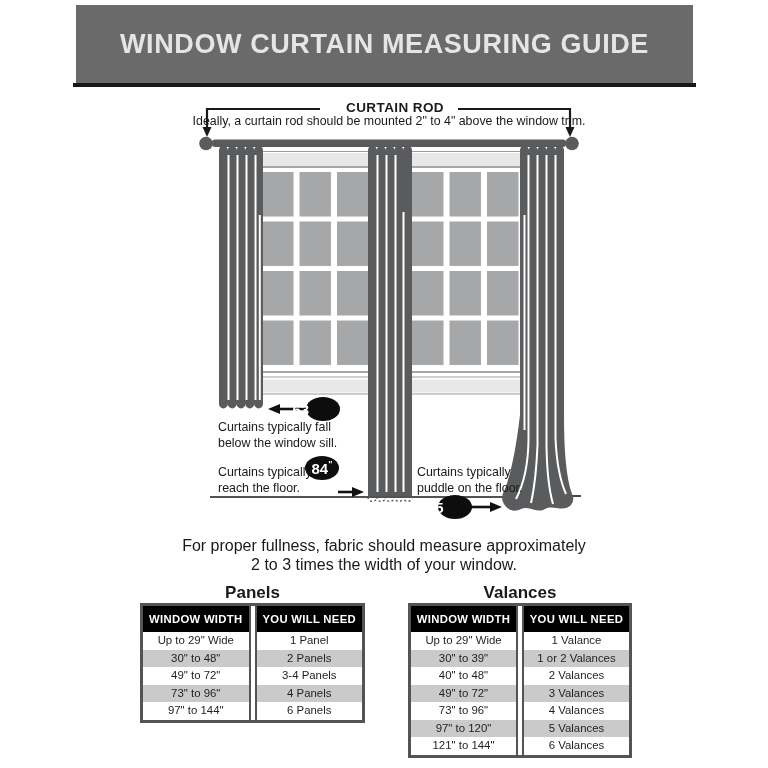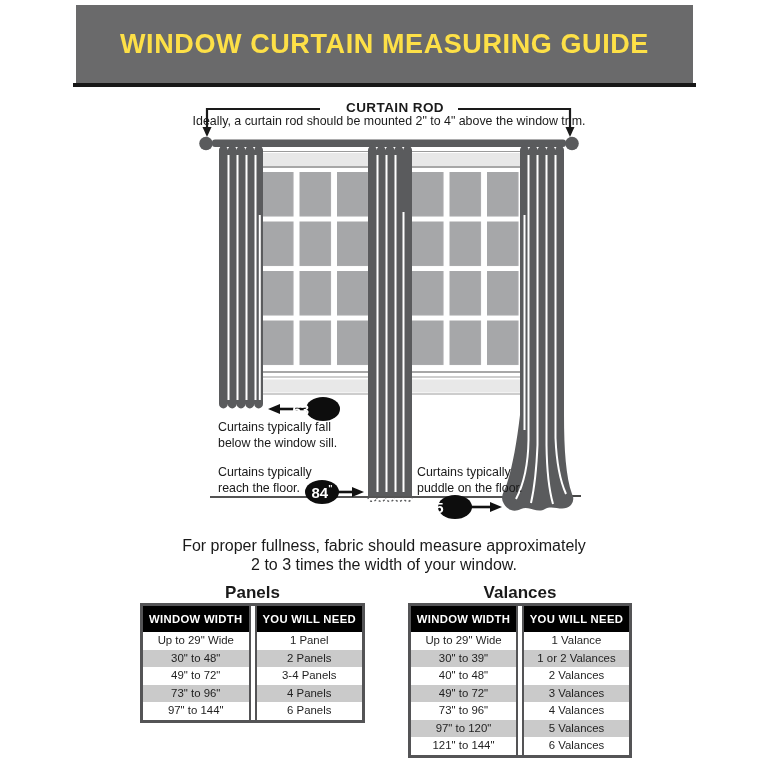--- a/index.html
+++ b/index.html
@@ -2,40 +2,40 @@
 <html><head>
 <meta charset="utf-8">
 <style>
   html,body{margin:0;padding:0;background:#fff;}
   .page{position:relative;width:768px;height:768px;background:#ffffff;overflow:hidden;
         font-family:"Liberation Sans", sans-serif;color:#1a1a1a;}
 
   
   .banner{position:absolute;left:76px;top:5px;width:617px;height:78px;background:#6a6a6b;
           display:flex;align-items:center;justify-content:center;}
-  .banner-title{color:#fde047;font-size:27px;font-weight:800;letter-spacing:.6px;}
+  .banner-title{color:#e5e5e5;font-size:27px;font-weight:800;letter-spacing:.6px;}
   .banner-underline{position:absolute;left:73px;top:83px;width:623px;height:4px;background:#171717;}
 
   
   svg.diagram{position:absolute;left:0;top:0;width:768px;height:768px;}
 
   
   .rod-label{position:absolute;left:295px;top:100px;width:200px;text-align:center;
              font-size:13.5px;font-weight:700;letter-spacing:.4px;}
   .rod-note{position:absolute;left:89px;top:114px;width:600px;text-align:center;font-size:12.4px;}
   .caption{position:absolute;font-size:12.4px;line-height:15.5px;}
   .cap-sill{left:218px;top:420px;}
   .cap-floor{left:218px;top:465px;}
   .cap-puddle{left:417px;top:465px;}
 
   .badge{position:absolute;width:34px;height:24px;background:#0d0d0d;border-radius:50%;
          color:#fff;font-size:15px;font-weight:700;display:flex;align-items:center;justify-content:center;}
   .badge sup{font-size:9px;line-height:9px;margin-top:-7px;}
   .badge-63{left:306px;top:397px;gap:40px;}
-  .badge-84{left:305px;top:480px;}
+  .badge-84{left:305px;top:456px;}
   .badge-95{left:438px;top:495px;gap:35px;}
 
   .fullness{position:absolute;left:0;top:536px;width:768px;text-align:center;
             font-size:16px;line-height:19px;}
 
   
   .ttitle{position:absolute;height:20px;font-size:17px;font-weight:800;text-align:center;}
   .ttitle-panels{left:140px;top:583px;width:225px;}
   .ttitle-valances{left:408px;top:583px;width:224px;}
   .tbl{position:absolute;background:#fff;border:3px solid #545456;display:flex;gap:4px;}

